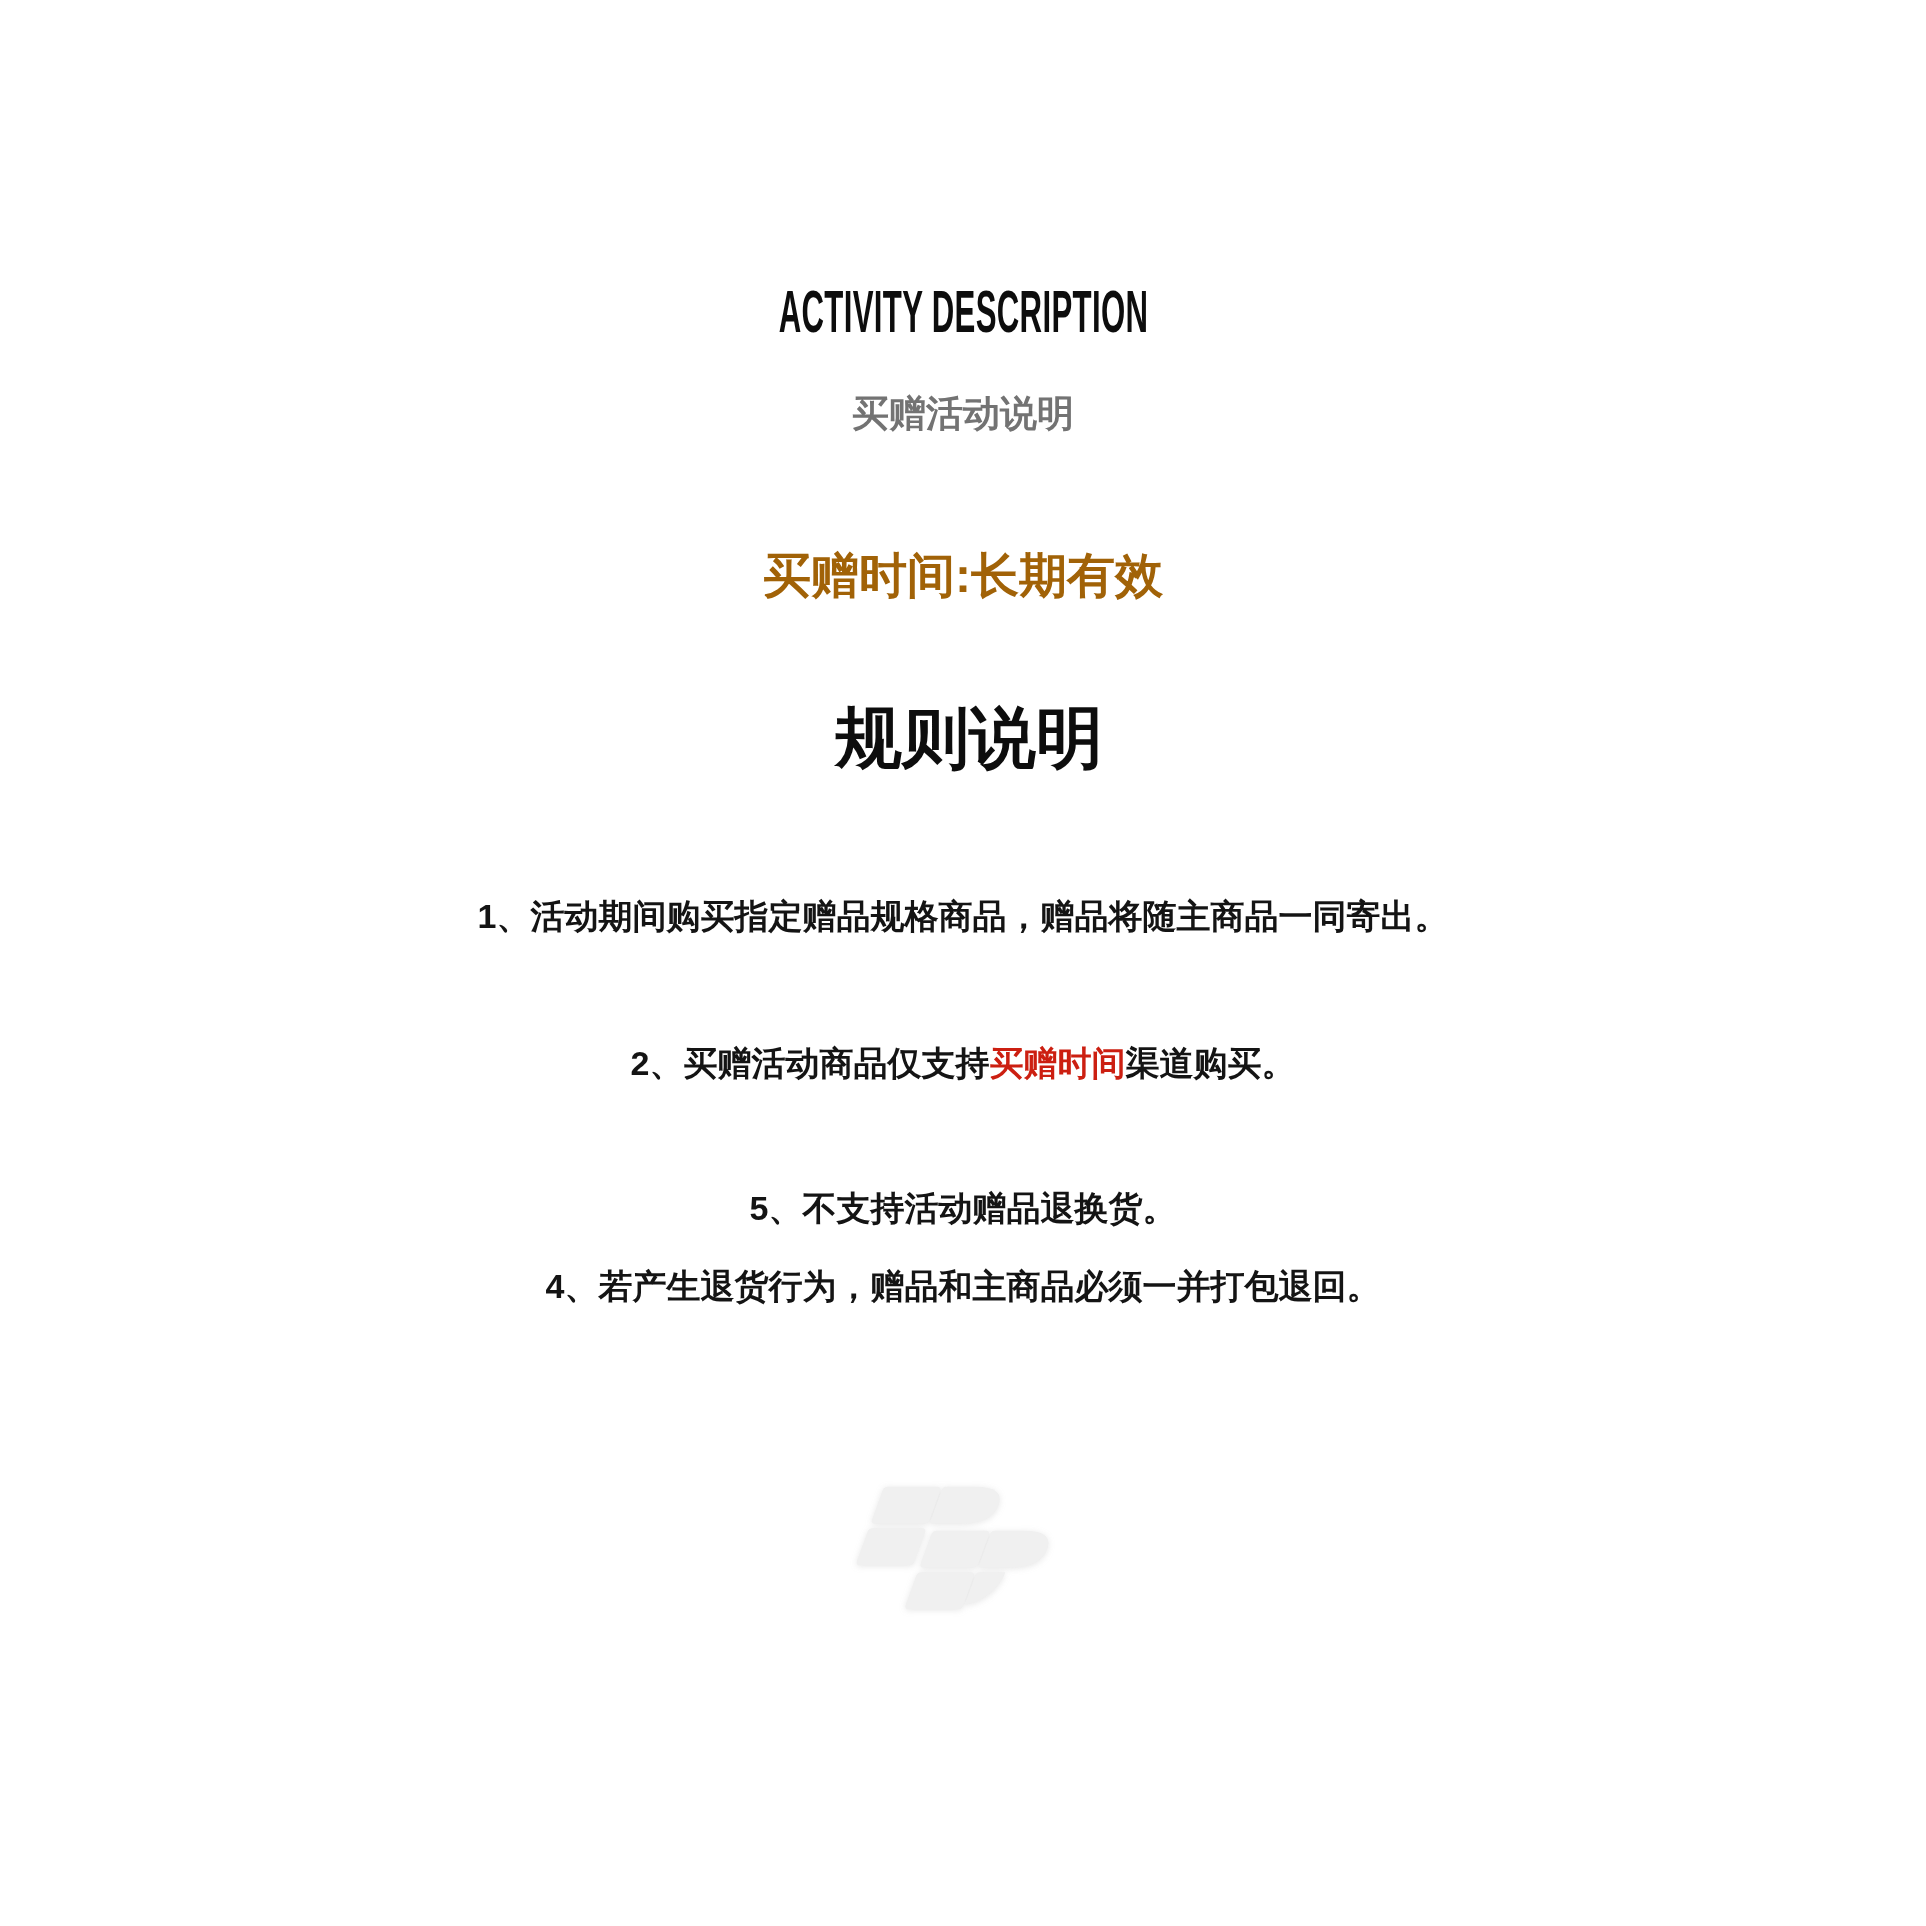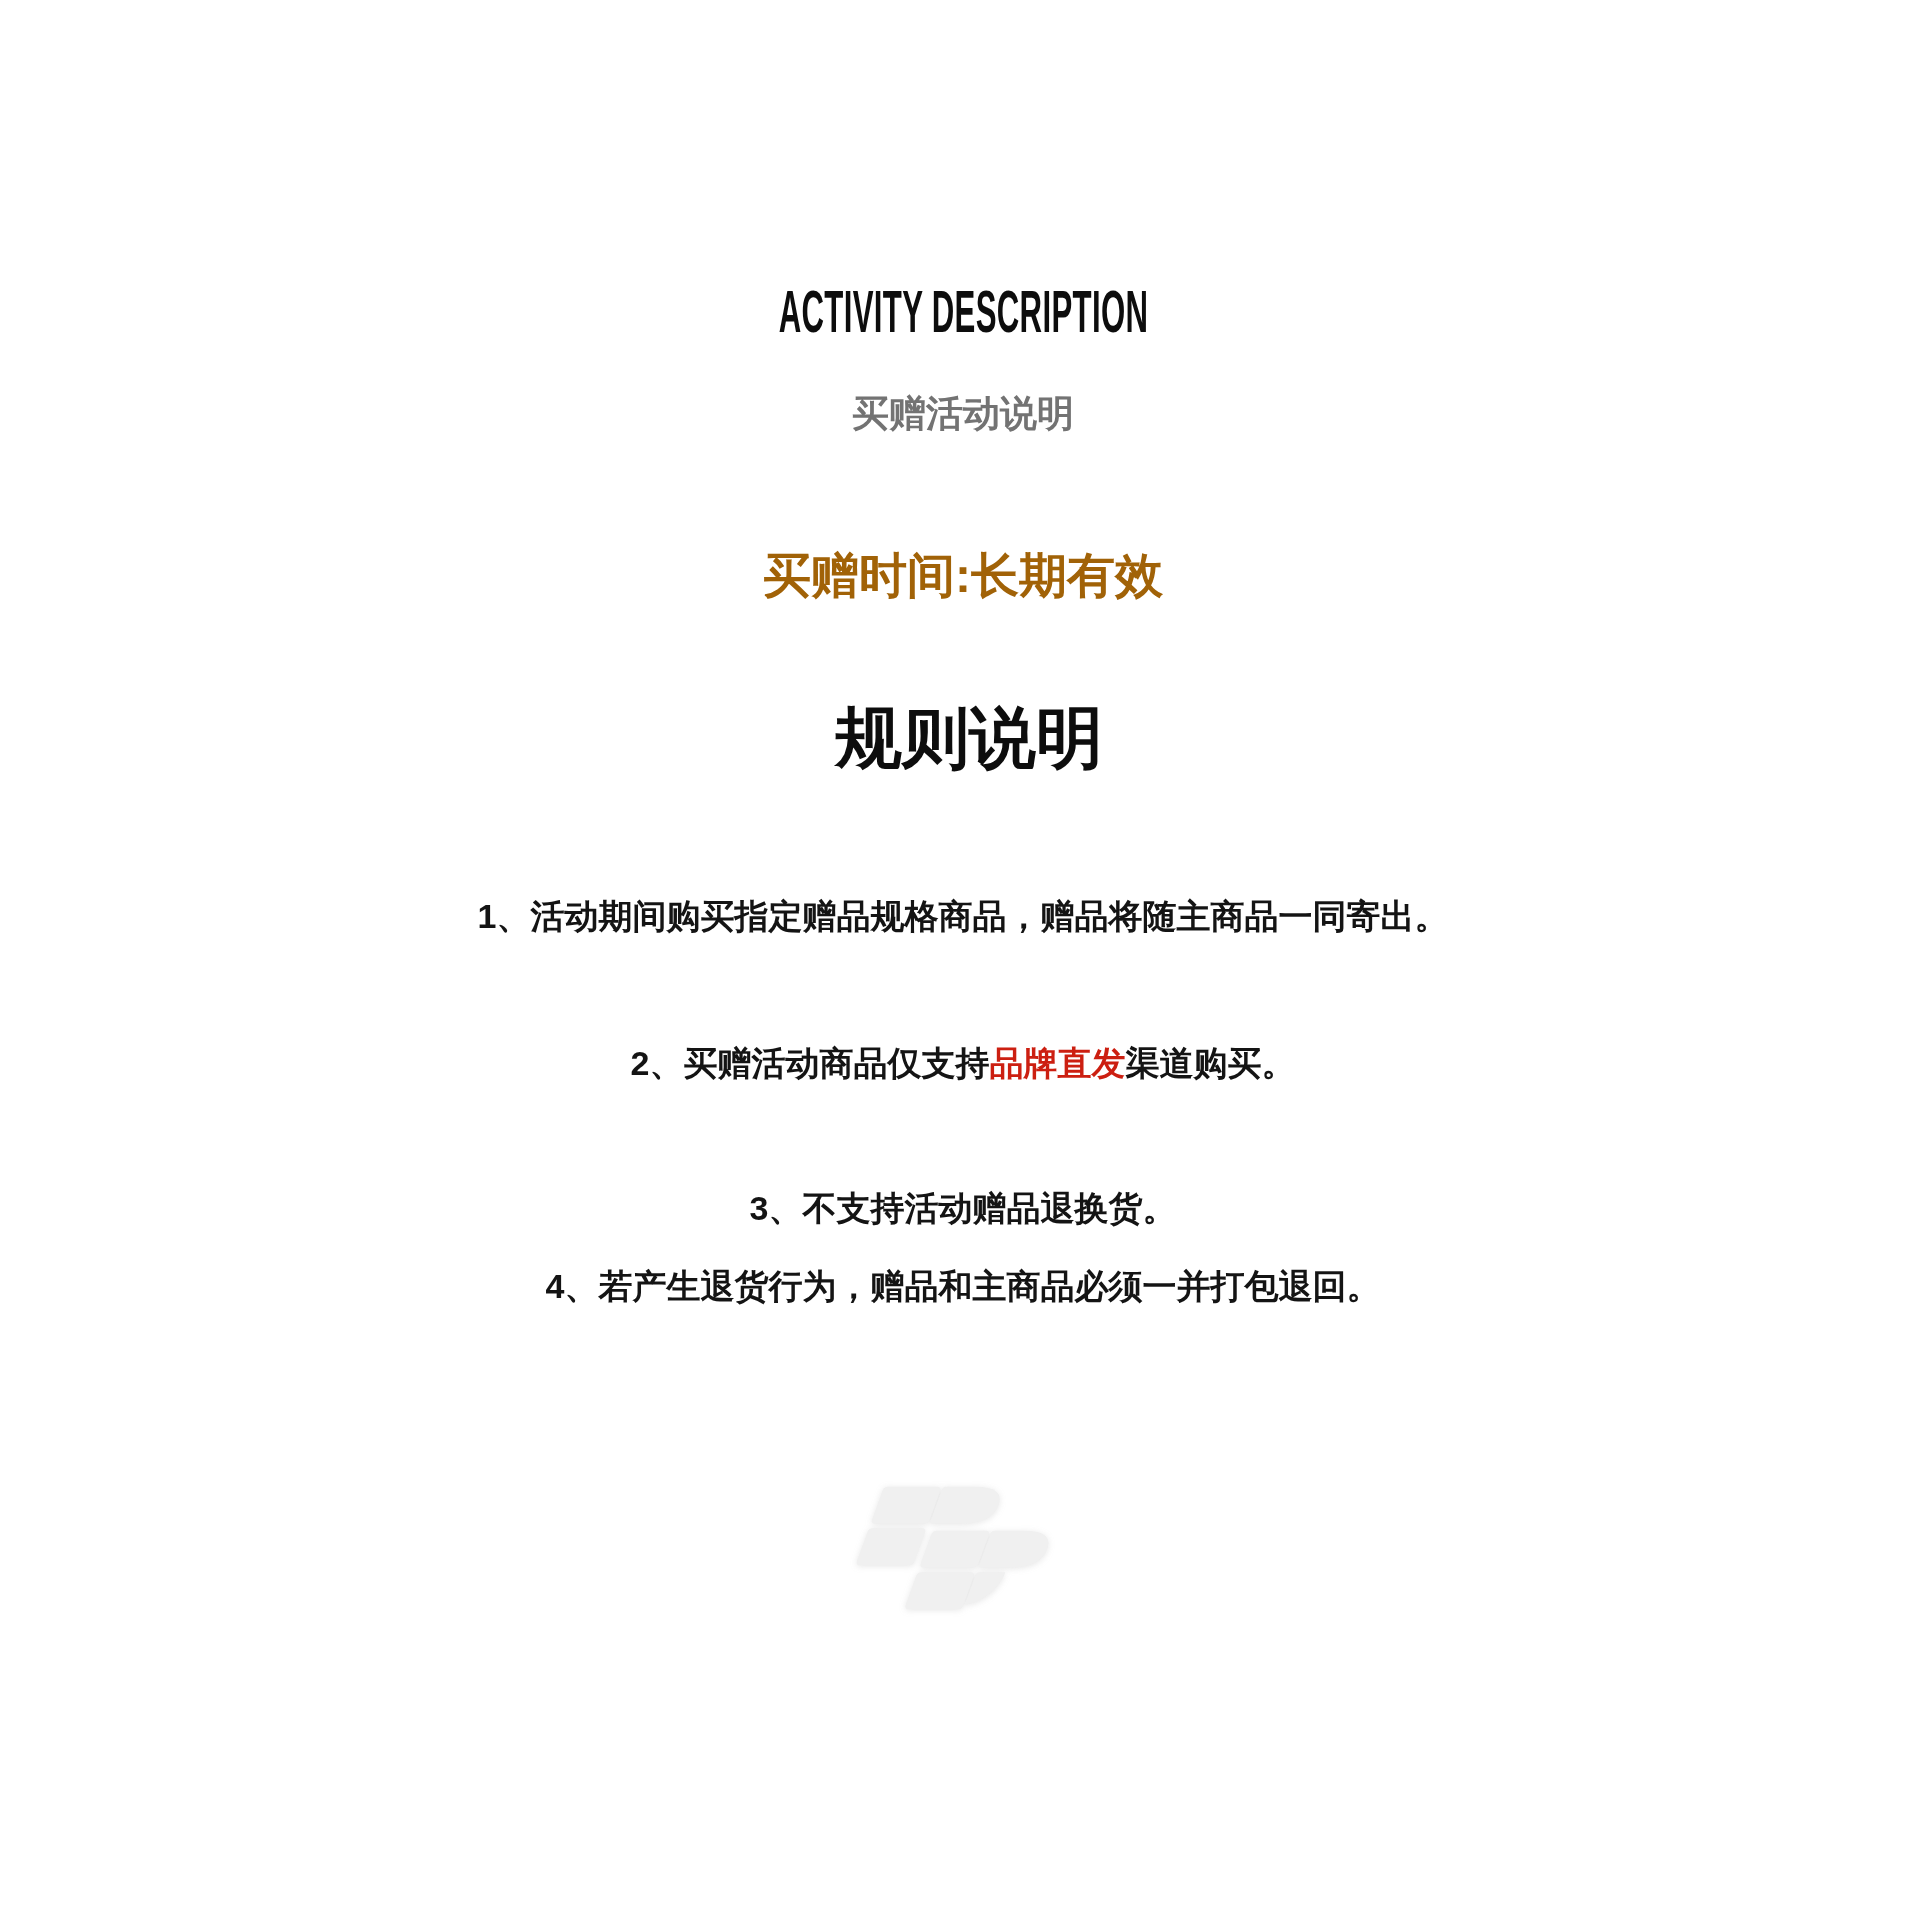--- a/index.html
+++ b/index.html
@@ -83,25 +83,25 @@
 
 <div class="abs-center period">买赠时间:长期有效</div>
 
 <div class="abs-center rules-heading">规则说明</div>
 
 <div class="abs-center rule rule-1">
   <span>1、活动期间购买指定赠品规格商品，赠品将随主商品一同寄出。</span>
 </div>
 
 <div class="abs-center rule rule-2">
-  <span>2、买赠活动商品仅支持</span><span class="highlight">品牌直发</span><span>渠道购买。</span>
+  <span>2、买赠活动商品仅支持</span><span class="highlight">买赠时间</span><span>渠道购买。</span>
 </div>
 
 <div class="abs-center rule rule-3">
-  <span>3、不支持活动赠品退换货。</span>
+  <span>5、不支持活动赠品退换货。</span>
 </div>
 
 <div class="abs-center rule rule-4">
   <span>4、若产生退货行为，赠品和主商品必须一并打包退回。</span>
 </div>
 
 <div class="watermark">
   <svg viewBox="0 0 400 250" xmlns="http://www.w3.org/2000/svg">
     <g transform="translate(64,6) skewX(-20)" fill="#f0f0f0">
 

